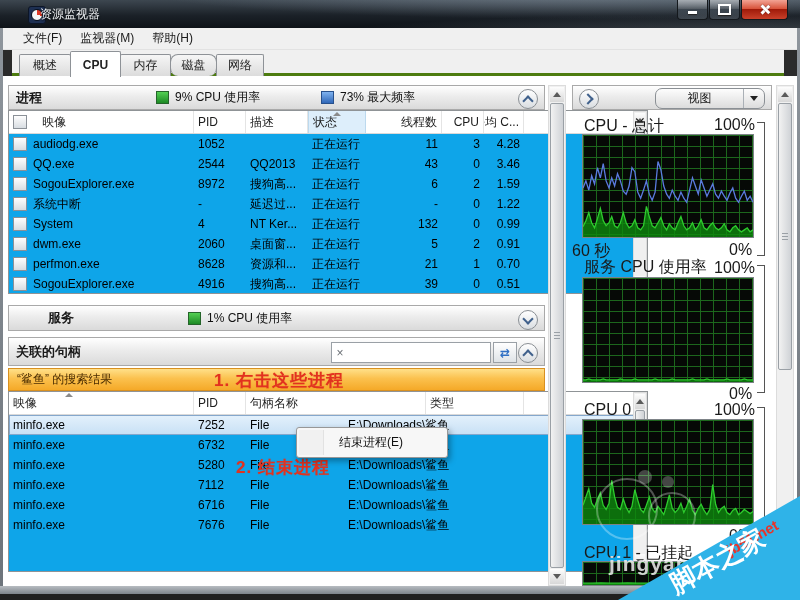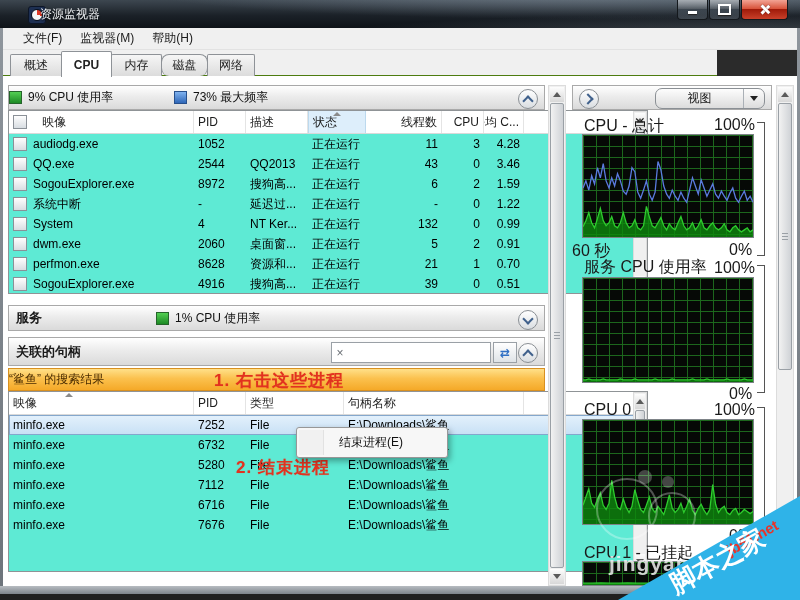--- a/index.html
+++ b/index.html
@@ -27,42 +27,42 @@
   .winbtn.close{width:45px;background:linear-gradient(#f2a394,#d8543c 45%,#a01b0a 50%,#c9402a);}
   .glyph-min{width:9px;height:3px;background:#fff;box-shadow:0 1px 1px #222;margin-top:6px;}
   .glyph-max{width:9px;height:7px;border:2px solid #fff;box-shadow:0 1px 1px #222;}
   .glyph-x{position:relative;width:11px;height:11px;}
   .glyph-x::before,.glyph-x::after{content:"";position:absolute;left:5px;top:0;width:2.5px;height:11px;background:#fff;box-shadow:0 0 1px #400;}
   .glyph-x::before{transform:rotate(45deg);} .glyph-x::after{transform:rotate(-45deg);}
 
   
   .menubar{left:3px;top:28px;width:794px;height:22px;background:#f0f0f0;display:flex;align-items:center;padding-left:11px;box-sizing:border-box;border-bottom:1px solid #e2e2e2;}
   .menuitem{font-size:12px;color:#1a1a1a;padding:2px 9px;}
-  .tabstrip{left:3px;top:50px;width:714px;height:26px;background:#f0f0f0;border-bottom:1px solid #4d7c0f;box-sizing:border-box;}
+  .tabstrip{left:12px;top:50px;width:772px;height:26px;background:#f0f0f0;border-bottom:3px solid #4d7c0f;box-sizing:border-box;}
   .tab{position:absolute;top:4px;height:21px;border:1px solid #8e9297;border-bottom:none;background:linear-gradient(#f6f6f6,#dcdcdc);
     font-size:12px;color:#222;display:flex;align-items:center;justify-content:center;border-radius:2px 2px 0 0;}
   .tab.active{top:1px;height:25px;background:#fff;z-index:3;font-weight:bold;}
   .content{left:3px;top:76px;width:794px;height:510px;background:#fff;}
 
   
   .secbar{left:8px;width:537px;height:25px;border:1px solid #a9a9a9;box-sizing:border-box;
     background:linear-gradient(#ffffff,#ececec 45%,#dadada);display:flex;align-items:center;font-size:13px;color:#1a1a1a;}
   .secbar .sec-title{font-weight:bold;padding-left:7px;width:140px;}
   .swatch{width:11px;height:11px;border:1px solid #25642a;background:linear-gradient(#53cf53,#1d8a24);margin-right:6px;flex:none;}
   .swatch.blue{border-color:#27508c;background:linear-gradient(#7fb2ef,#2f67b8);}
   .sec-metric{font-size:12px;color:#111;display:flex;align-items:center;}
   .circlebtn{position:absolute;right:6px;top:3px;width:18px;height:18px;border-radius:50%;border:1px solid #8a8f94;
     background:linear-gradient(#ffffff,#d9dde1);display:flex;align-items:center;justify-content:center;}
   .chev{width:6px;height:6px;border-right:2px solid #40618c;border-bottom:2px solid #40618c;display:inline-block;}
   .chev.up{transform:rotate(-135deg);margin-top:3px;}
   .chev.down{transform:rotate(45deg);margin-top:-2px;}
   .chev.right{transform:rotate(-45deg);margin-left:-2px;}
 
   
-  .tablebox{left:8px;width:640px;border:1px solid #8f9396;box-sizing:border-box;background:#5eead4;}
+  .tablebox{left:8px;width:640px;border:1px solid #8f9396;box-sizing:border-box;background:#0ea5e9;}
   .thead{display:flex;height:22px;align-items:stretch;border-bottom:1px solid #d9d9d9;background:#fff;}
   .th{position:relative;font-size:12px;color:#1c1c1c;display:flex;align-items:center;padding:0 4px;box-sizing:border-box;border-right:1px solid #e4e4e4;white-space:nowrap;overflow:hidden;}
   .th.sorted{background:#ddeefb;border-left:1px solid #bcd9ee;border-right:1px solid #bcd9ee;}
   .sortup{position:absolute;top:1px;left:50%;margin-left:-4px;width:0;height:0;border-left:4px solid transparent;border-right:4px solid transparent;border-bottom:4px solid #8a8a8a;}
   .num{justify-content:flex-end;text-align:right;}
   .trow{display:flex;height:20px;align-items:center;font-size:12px;color:#000;}
   .td{padding:0 4px;box-sizing:border-box;white-space:nowrap;overflow:hidden;}
   .c-image{width:185px;display:flex;align-items:center;gap:6px;}
   .c-pid{width:52px;} .c-desc{width:62px;} .c-status{width:58px;}
   .c-threads{width:76px;text-align:right;} .c-cpu{width:42px;text-align:right;} .c-avg{width:40px;text-align:right;}
@@ -75,21 +75,21 @@
   .sb .arr{position:absolute;left:1px;right:1px;height:15px;background:linear-gradient(#fdfdfd,#d8d8d8);display:flex;align-items:center;justify-content:center;}
   .sb .arr.up{top:1px;} .sb .arr.down{bottom:1px;}
   .tri-up{width:0;height:0;border-left:4px solid transparent;border-right:4px solid transparent;border-bottom:5px solid #5a5a5a;}
   .tri-down{width:0;height:0;border-left:4px solid transparent;border-right:4px solid transparent;border-top:5px solid #5a5a5a;}
   .thumb{position:absolute;left:1px;right:1px;border:1px solid #9aa0a6;border-radius:2px;background:linear-gradient(90deg,#f2f2f2,#cfd2d6);}
   .grip{position:absolute;left:3px;right:3px;top:50%;height:7px;margin-top:-4px;
     background:repeating-linear-gradient(to bottom,#9aa0a6 0 1px,transparent 1px 3px);}
 
   
   .resultbar{left:8px;top:368px;width:537px;height:23px;border:1px solid #d89020;box-sizing:border-box;
-    background:linear-gradient(#ffe089,#fbc14e 45%,#f5a928);display:flex;align-items:center;font-size:12px;color:#4a2c00;}
+    background:linear-gradient(#ffe089,#fbc14e 45%,#f5a928);display:flex;align-items:center;font-size:12px;color:#4a2c00;padding-left:8px;}
   .red-note{color:#e2321f;font-size:17px;font-weight:bold;letter-spacing:1px;z-index:40;text-shadow:0 0 1px rgba(226,50,31,.4);}
 
   
   .rp-bar{left:572px;top:85px;width:200px;height:25px;border:1px solid #a9a9a9;box-sizing:border-box;
     background:linear-gradient(#ffffff,#ececec 45%,#dadada);}
   .rp-expand{position:absolute;left:6px;top:3px;width:18px;height:18px;border-radius:50%;border:1px solid #8a8f94;background:linear-gradient(#fff,#d9dde1);display:flex;align-items:center;justify-content:center;}
   .viewbtn{position:absolute;right:6px;top:2px;height:19px;width:108px;display:flex;border:1px solid #8a8f94;border-radius:7px;overflow:hidden;background:linear-gradient(#fdfdfd,#dcdcdc);}
   .viewbtn .vlabel{flex:1;font-size:12px;color:#1a1a1a;display:flex;align-items:center;justify-content:center;border-right:1px solid #aab0b6;}
   .viewbtn .varrow{width:20px;display:flex;align-items:center;justify-content:center;}
   .tri-dn-sm{width:0;height:0;border-left:4px solid transparent;border-right:4px solid transparent;border-top:5px solid #222;}
@@ -155,20 +155,21 @@
     <div class="tab" style="left:7px;width:50px;">概述</div>
     <div class="tab active" style="left:58px;width:49px;">CPU</div>
     <div class="tab" style="left:108px;width:49px;">内存</div>
     <div class="tab" style="left:158px;width:45px;border-radius:8px;">磁盘</div>
     <div class="tab" style="left:204px;width:46px;">网络</div>
   </div>
 
   <div class="abs content"></div>
 
   <div class="abs secbar" style="top:85px;">
+    <div class="sec-title">进程</div>
     <div class="sec-metric" style="width:165px;">
         <span class="swatch"></span>
         <span>9% CPU 使用率</span>
       </div>
     <div class="sec-metric">
         <span class="swatch blue"></span>
         <span>73% 最大频率</span>
       </div>
     <div class="circlebtn">
         <span class="chev up"></span>
@@ -291,21 +292,21 @@
       <div class="arr up">
           <span class="tri-up"></span>
         </div>
       <div class="thumb" style="top:17px;height:38px;"></div>
       <div class="arr down">
           <span class="tri-down"></span>
         </div>
     </div>
   </div>
 
-  <div class="abs secbar" style="top:305px;height:26px;">
+  <div class="abs secbar" style="top:305px;height:26px;padding-left:32px;">
     <div class="sec-title">服务</div>
     <div class="sec-metric">
         <span class="swatch"></span>
         <span>1% CPU 使用率</span>
       </div>
     <div class="circlebtn" style="top:4px;">
         <span class="chev down"></span>
       </div>
   </div>
 
@@ -326,22 +327,22 @@
     <span>“鲨鱼” 的搜索结果</span>
   </div>
 
   <div class="abs tablebox" style="top:391px;height:181px;">
     <div class="thead">
       <div class="th h-image">
           <span class="sortup" style="left:60px;"></span>
           <span>映像</span>
         </div>
       <div class="th h-pid">PID</div>
+      <div class="th h-name">句柄名称</div>
       <div class="th h-type">类型</div>
-      <div class="th h-name">句柄名称</div>
     </div>
     <div>
         <div class="trow selected">
           <div class="td h-image">minfo.exe</div>
           <div class="td h-pid">7252</div>
           <div class="td h-type">File</div>
           <div class="td h-name">E:\Downloads\鲨鱼</div>
         </div>
         <div class="trow">
           <div class="td h-image">minfo.exe</div>

